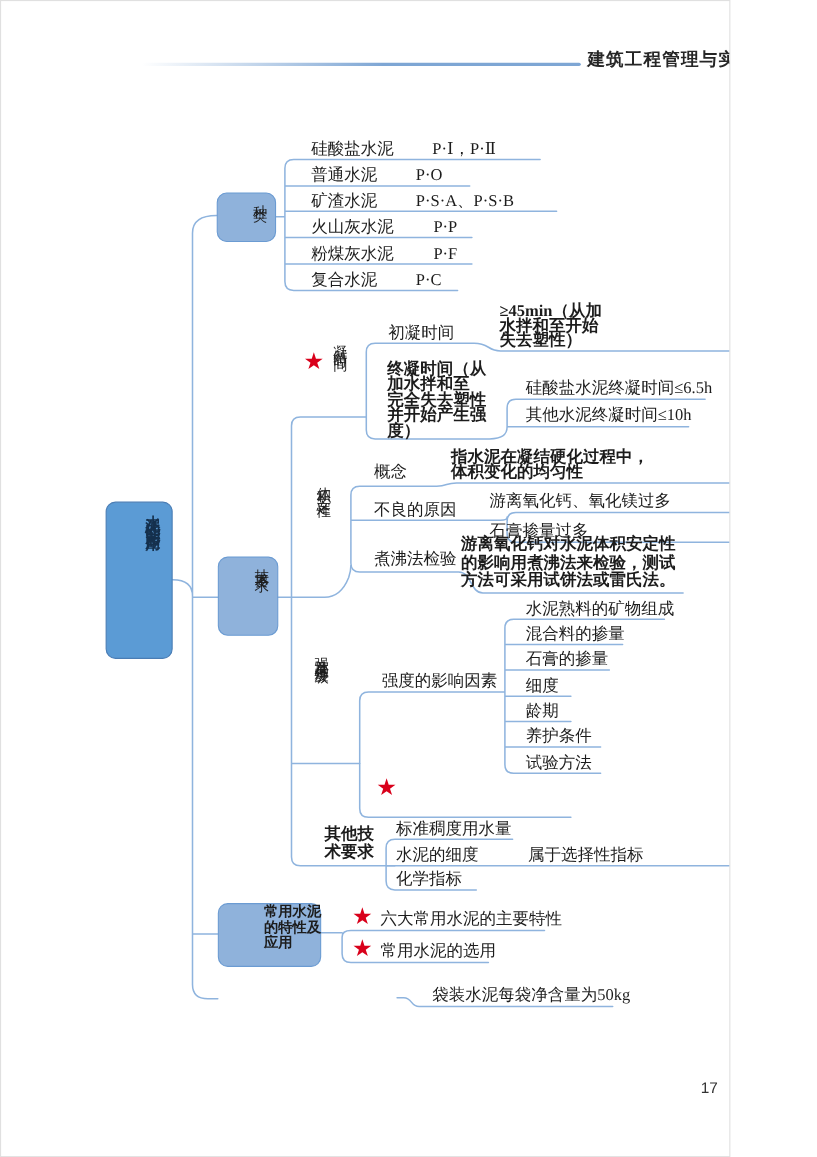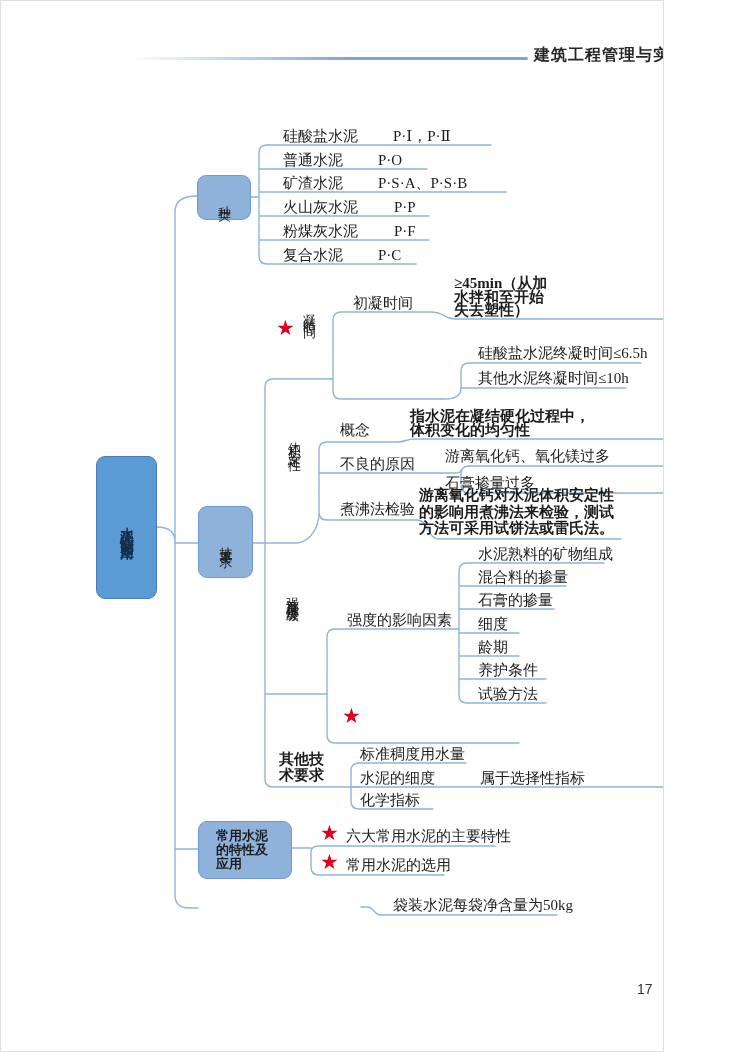--- a/index.html
+++ b/index.html
@@ -8,22 +8,22 @@
         font-family:"Liberation Serif","DejaVu Serif",serif;color:#1c1c1c;}
   svg.wires{position:absolute;left:0;top:0;}
   svg.wires path{fill:none;stroke:#8FB4DE;stroke-width:1.4;stroke-linecap:round;}
   .t{position:absolute;white-space:nowrap;font-size:15px;line-height:16px;}
   .blk span{display:block;white-space:nowrap;font-weight:bold;}
   .title{left:533px;top:46px;font-size:16px;font-weight:bold;letter-spacing:1px;color:#262626;
          font-family:"Liberation Sans","DejaVu Sans",sans-serif;}
   .hline{position:absolute;left:128px;top:56px;width:399px;height:3px;border-radius:2px;
          background:linear-gradient(to right,rgba(126,166,212,0),#7EA6D4 55%,#7EA6D4);}
   .pageno{left:636px;top:980px;font-size:14px;color:#333;font-family:"Liberation Sans",sans-serif;}
-  .box{position:absolute;border-radius:9px;display:flex;align-items:center;justify-content:center;
-       background:#8FB2DB;border:1px solid #6B9BD2;box-sizing:border-box;}
+  .box{position:absolute;border-radius:9px;display:flex;align-items:flex-start;justify-content:center;
+       background:#8FB2DB;border:1px solid #6B9BD2;box-sizing:border-box;padding-left:24px;}
   .box.root{background:#5B9BD5;border:1.5px solid #4A7DB5;}
   .v{writing-mode:vertical-rl;text-orientation:upright;letter-spacing:3px;font-size:13px;}
   .box.root .v{font-weight:bold;color:#15304d;font-size:13.5px;}
   .vlabel{position:absolute;writing-mode:vertical-rl;text-orientation:upright;
           letter-spacing:4px;font-size:13px;}
   .star{position:absolute;color:#D9001B;font-size:21px;line-height:21px;
         font-family:"DejaVu Sans",sans-serif;}
 </style>
 </head>
 <body>
@@ -106,20 +106,27 @@
   </div>
 
   <div class="star" style="left:275px;top:317px">★</div>
   <div class="vlabel" style="left:299px;top:302px">凝结时间</div>
   <div class="t" style="left:352px;top:294px">初凝时间</div>
   <div class="t blk" style="left:453px;top:276px;line-height:13.5px">
     <span>≥45min（从加</span>
     <span>水拌和至开始</span>
     <span>失去塑性）</span>
   </div>
+  <div class="t blk" style="left:351px;top:328px;line-height:14px">
+    <span>终凝时间（从</span>
+    <span>加水拌和至</span>
+    <span>完全失去塑性</span>
+    <span>并开始产生强</span>
+    <span>度）</span>
+  </div>
   <div class="t" style="left:477px;top:344px">硅酸盐水泥终凝时间≤6.5h</div>
   <div class="t" style="left:477px;top:369px">其他水泥终凝时间≤10h</div>
 
   <div class="vlabel" style="left:284px;top:431px">体积安定性</div>
   <div class="t" style="left:339px;top:421px">概念</div>
   <div class="t blk" style="left:409px;top:408px;line-height:14px">
     <span>指水泥在凝结硬化过程中，</span>
     <span>体积变化的均匀性</span>
   </div>
   <div class="t" style="left:339px;top:455px">不良的原因</div>
@@ -136,21 +143,21 @@
   <div class="t" style="left:346px;top:611px">强度的影响因素</div>
   <div class="t" style="left:477px;top:545px">水泥熟料的矿物组成</div>
   <div class="t" style="left:477px;top:568px">混合料的掺量</div>
   <div class="t" style="left:477px;top:591px">石膏的掺量</div>
   <div class="t" style="left:477px;top:615px">细度</div>
   <div class="t" style="left:477px;top:638px">龄期</div>
   <div class="t" style="left:477px;top:661px">养护条件</div>
   <div class="t" style="left:477px;top:685px">试验方法</div>
   <div class="star" style="left:341px;top:705px">★</div>
 
-  <div class="t blk" style="left:278px;top:751px;line-height:15.5px">
+  <div class="t blk" style="left:294px;top:751px;line-height:15.5px">
     <span>其他技</span>
     <span>术要求</span>
   </div>
   <div class="t" style="left:359px;top:745px">标准稠度用水量</div>
   <div class="t" style="left:359px;top:769px">水泥的细度</div>
   <div class="t" style="left:479px;top:769px">属于选择性指标</div>
   <div class="t" style="left:359px;top:791px">化学指标</div>
 
   <div class="box" style="left:197px;top:820px;width:94px;height:58px;justify-content:flex-start">
     <div class="blk" style="padding-left:17px;font-size:13px;line-height:14px">

